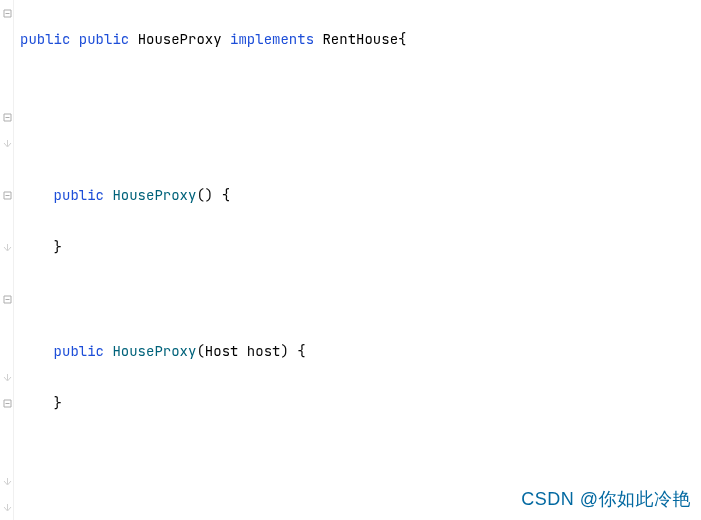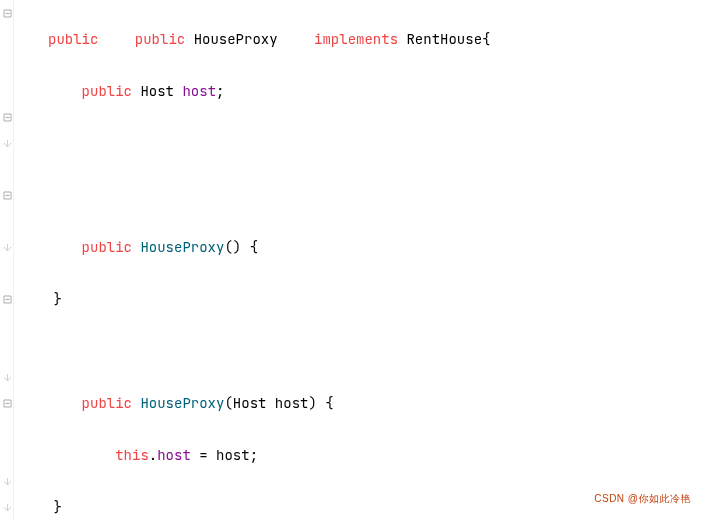--- a/index.html
+++ b/index.html
@@ -33,32 +33,32 @@
   }
   .gutter-icon svg { display:block; }
   .code-area {
     position:absolute;
     left:14px;
     top:0;
     right:0;
     white-space:pre;
   }
   .line { height:26px; padding-left:6px; }
-  .kw { color:#ef4444;margin-left:28px; }
+  .kw { color:#1d4ed8; }
   .type { color:#000000; }
   .field { color:#871094; }
   .method-decl { color:#00627a; }
   .paren { color:#080808; }
   .watermark {
     position:absolute;
     right:10px;
     bottom:8px;
-    color:#c2410c;
+    color:#0369a1;
     font-family:sans-serif;
-    font-size:10px;
+    font-size:18px;
     letter-spacing:0.5px;
     pointer-events:none;
   }
 </style>
 </head>
 <body>
 
 <div class="gutter">
   <div class="gutter-icon" style="top:8px">
     <svg width="9" height="9" viewBox="0 0 9 9">
@@ -112,28 +112,26 @@
   </div>
   <div class="gutter-icon" style="top:502px">
     <svg width="9" height="9" viewBox="0 0 9 9">
         <path d="M4.5 1v6M1 4l3.5 4L8 4" fill="none" stroke="#d0d0d0"></path>
       </svg>
   </div>
 </div>
 
 <div class="code-area">
 <div class="line"><span class="kw">public</span> <span class="kw">public</span> <span class="type">HouseProxy</span> <span class="kw">implements</span> <span class="type">RentHouse</span><span class="paren">{</span></div>
-<div class="line">    <span class="kw">public</span> <span class="type">Host</span> <span class="field">host</span><span class="paren">;</span></div>
 <div class="line"></div>
 <div class="line"></div>
 <div class="line">    <span class="kw">public</span> <span class="method-decl">HouseProxy</span><span class="paren">(</span><span class="paren">)</span> <span class="paren">{</span></div>
 <div class="line">    <span class="paren">}</span></div>
 <div class="line"></div>
 <div class="line">    <span class="kw">public</span> <span class="method-decl">HouseProxy</span><span class="paren">(</span><span class="type">Host</span> <span>host</span><span class="paren">)</span> <span class="paren">{</span></div>
-<div class="line">        <span class="kw">this</span><span class="paren">.</span><span class="field">host</span><span> = </span><span>host</span><span class="paren">;</span></div>
 <div class="line">    <span class="paren">}</span></div>
 
 
 
 
 
 
 
 
 

